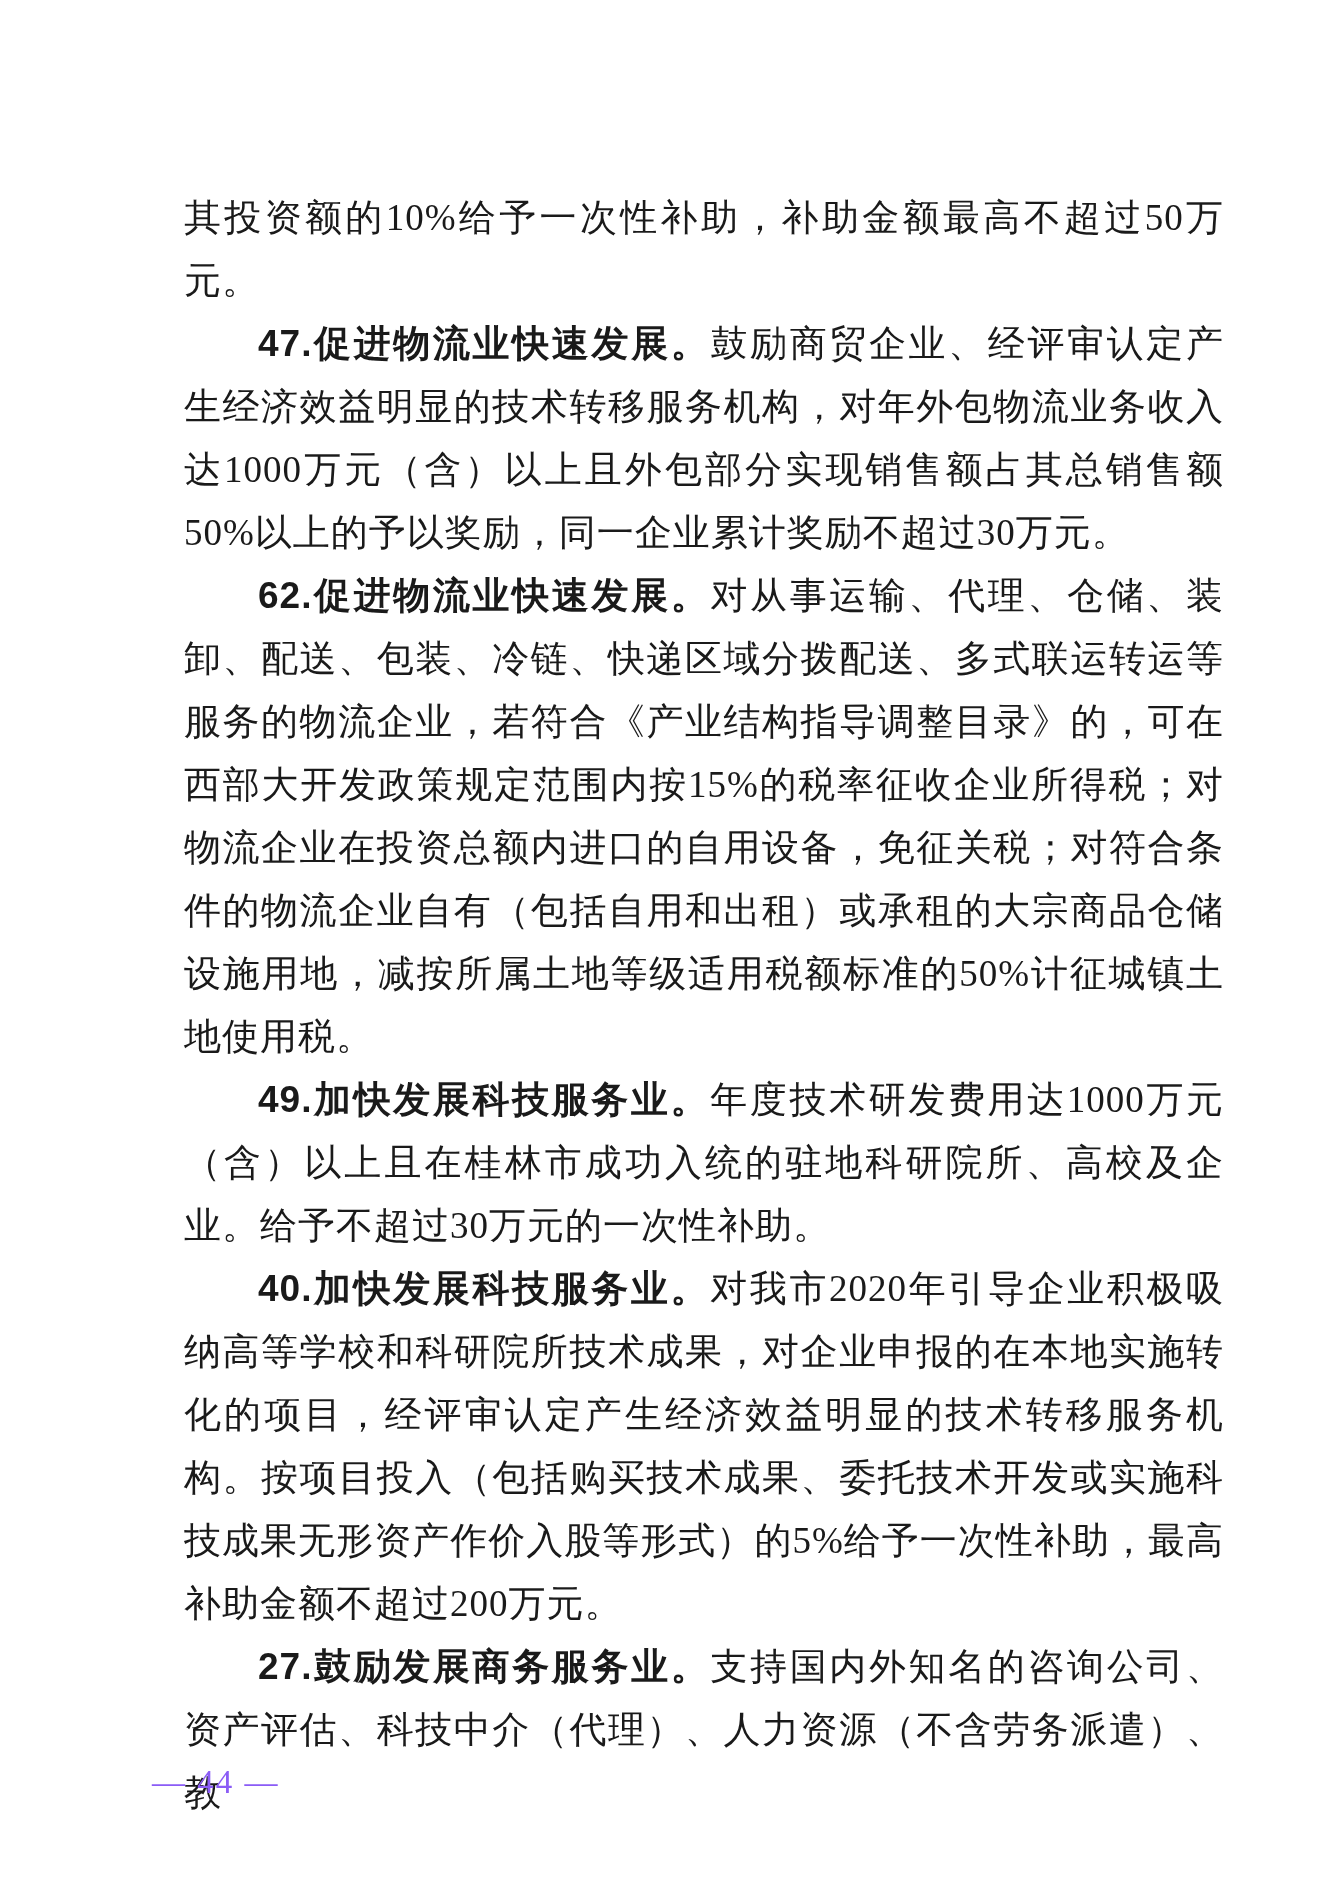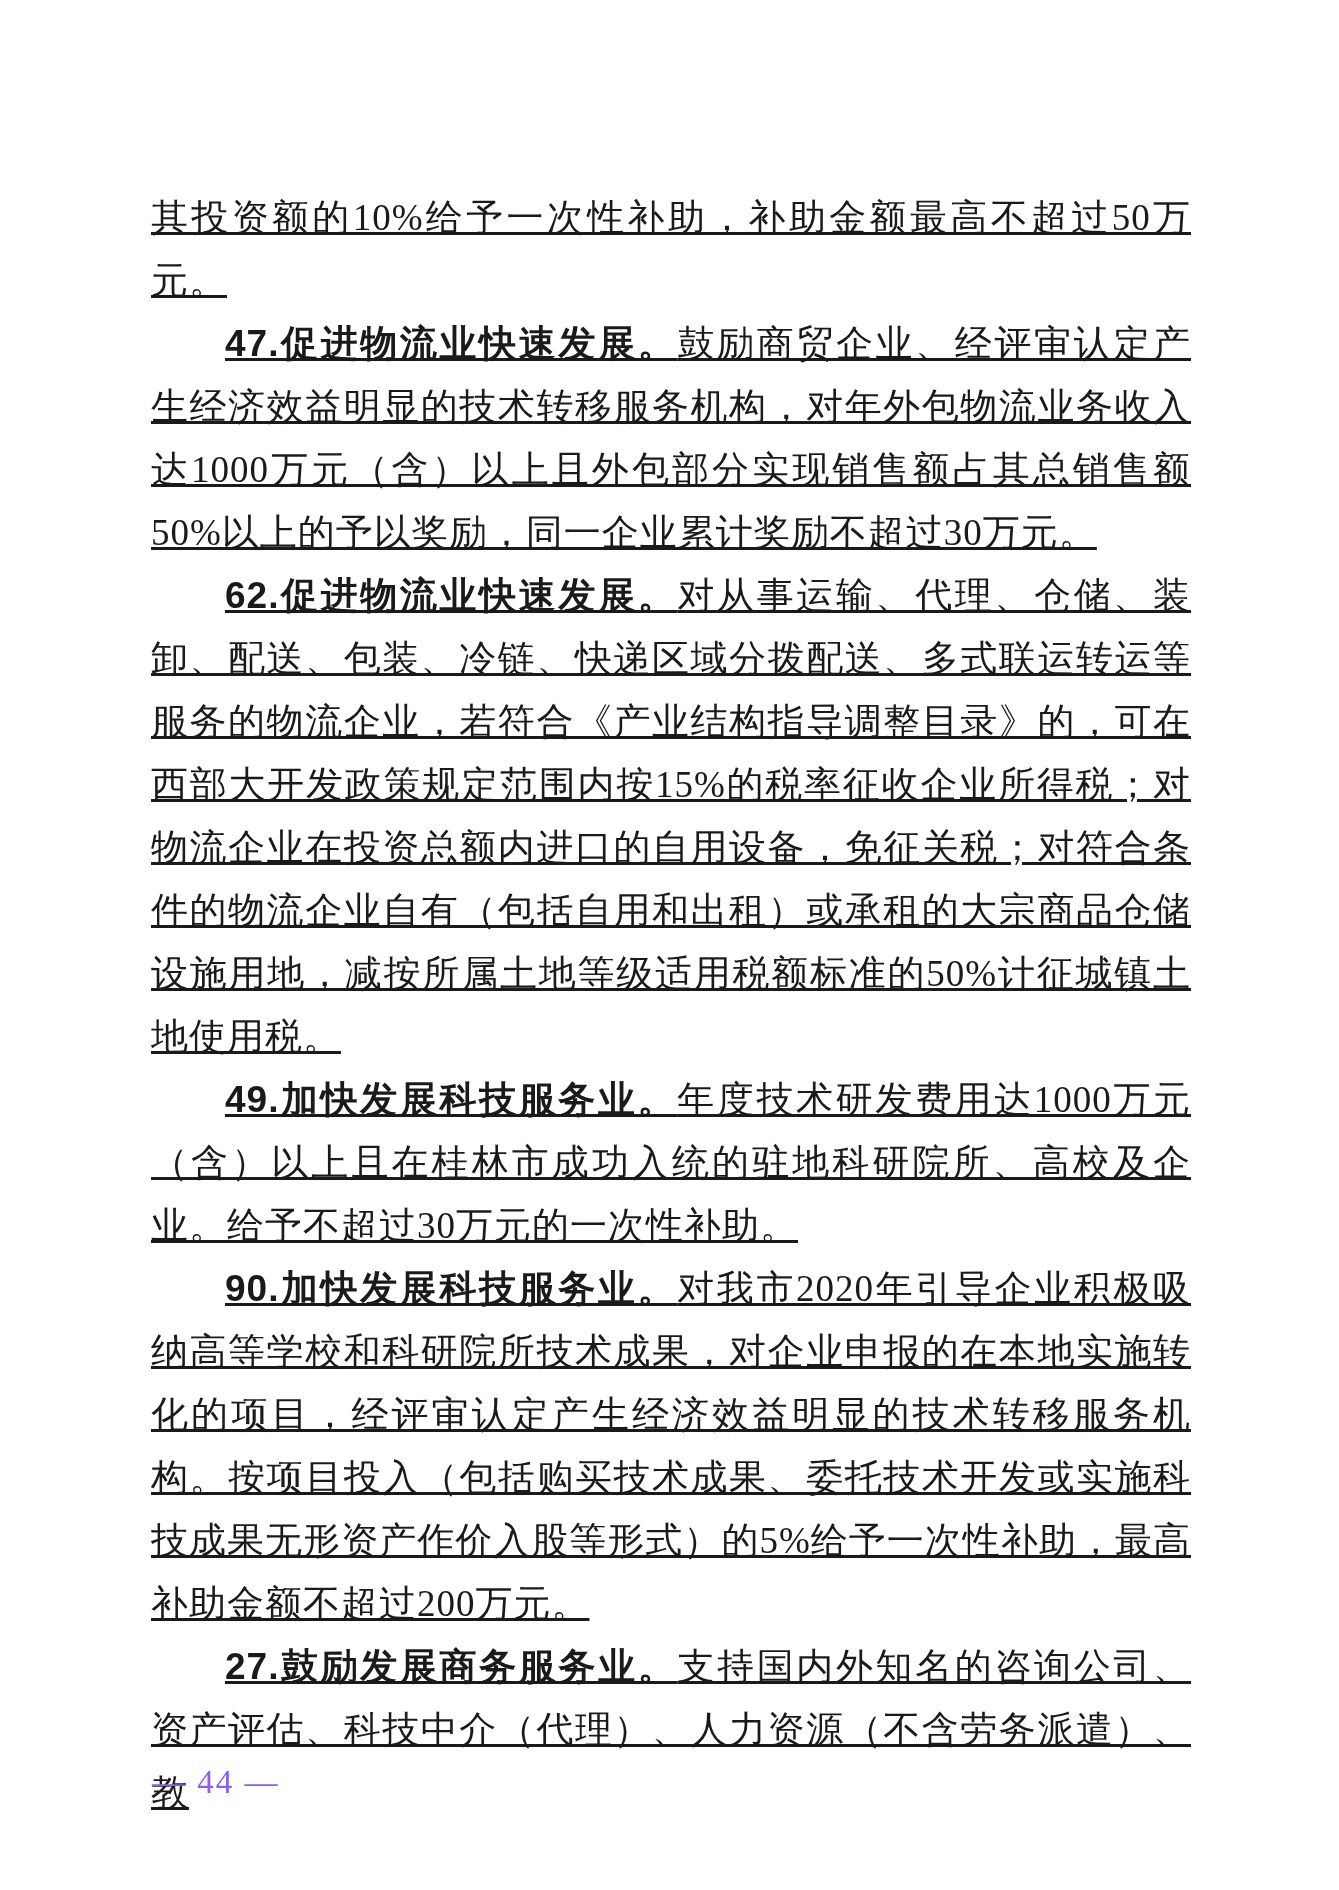--- a/index.html
+++ b/index.html
@@ -13,28 +13,27 @@
     font-family: "Liberation Serif", "DejaVu Serif", serif;
     color: #1a1a1a;
   }
   .doc-page {
     position: absolute;
     inset: 0;
     background: #ffffff;
   }
   .doc-body {
     position: absolute;
-    left: 151px;
+    left: 184px;
     top: 186px;
     width: 1040px;
     font-size: 37px;
     line-height: 63px;
     letter-spacing: 1px;
     text-align: justify;
-    text-decoration: underline;
   }
   p.para {
     margin: 0;
     padding: 0;
     text-indent: 2em;
   }
   p.para.no-indent {
     text-indent: 0;
   }
   .para-lead {
@@ -70,21 +69,21 @@
 
     <p class="para">
       <span class="para-lead">62.促进物流业快速发展。</span><span>对从事运输、代理、仓储、装卸、配送、包装、冷链、快递区域分拨配送、多式联运转运等服务的物流企业，若符合《产业结构指导调整目录》的，可在西部大开发政策规定范围内按15%的税率征收企业所得税；对物流企业在投资总额内进口的自用设备，免征关税；对符合条件的物流企业自有（包括自用和出租）或承租的大宗商品仓储设施用地，减按所属土地等级适用税额标准的50%计征城镇土地使用税。</span>
     </p>
 
     <p class="para">
       <span class="para-lead">49.加快发展科技服务业。</span><span>年度技术研发费用达1000万元（含）以上且在桂林市成功入统的驻地科研院所、高校及企业。给予不超过30万元的一次性补助。</span>
     </p>
 
     <p class="para">
-      <span class="para-lead">90.加快发展科技服务业。</span><span>对我市2020年引导企业积极吸纳高等学校和科研院所技术成果，对企业申报的在本地实施转化的项目，经评审认定产生经济效益明显的技术转移服务机构。按项目投入（包括购买技术成果、委托技术开发或实施科技成果无形资产作价入股等形式）的5%给予一次性补助，最高补助金额不超过200万元。</span>
+      <span class="para-lead">40.加快发展科技服务业。</span><span>对我市2020年引导企业积极吸纳高等学校和科研院所技术成果，对企业申报的在本地实施转化的项目，经评审认定产生经济效益明显的技术转移服务机构。按项目投入（包括购买技术成果、委托技术开发或实施科技成果无形资产作价入股等形式）的5%给予一次性补助，最高补助金额不超过200万元。</span>
     </p>
 
     <p class="para">
       <span class="para-lead">27.鼓励发展商务服务业。</span><span>支持国内外知名的咨询公司、资产评估、科技中介（代理）、人力资源（不含劳务派遣）、教</span>
     </p>
 
   </div>
 
   <div class="doc-footer">— 44 —</div>
 

